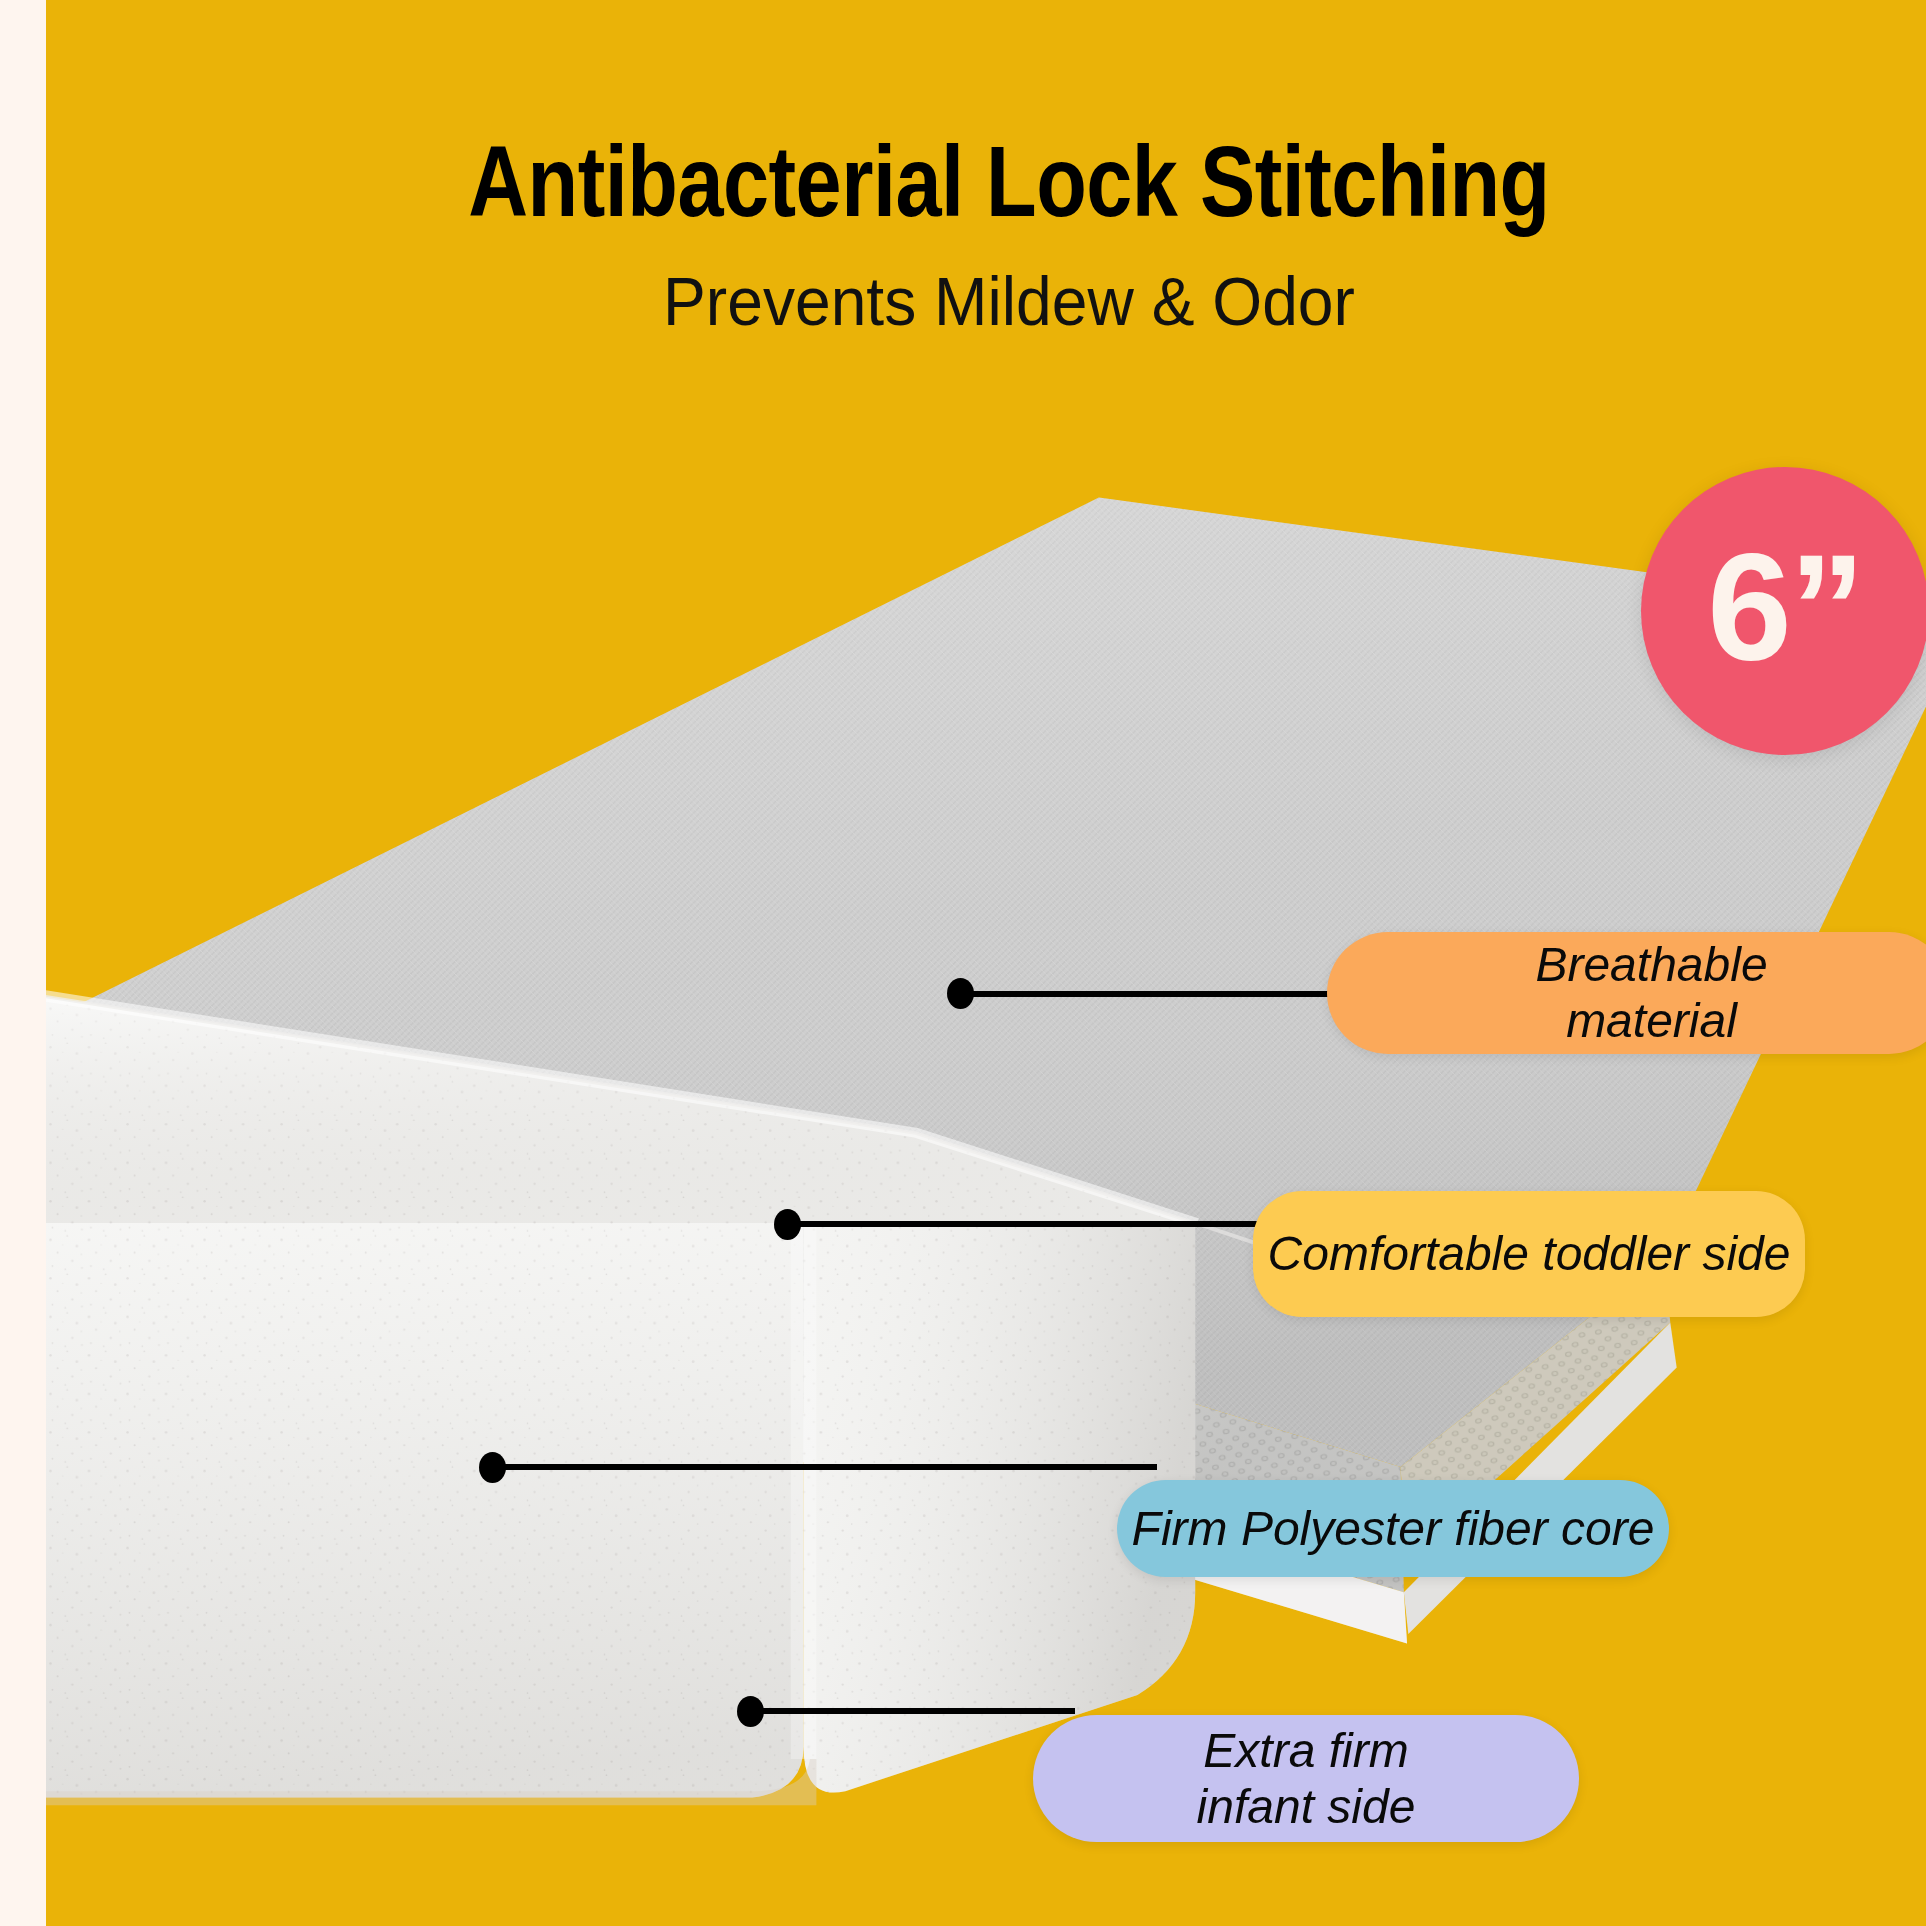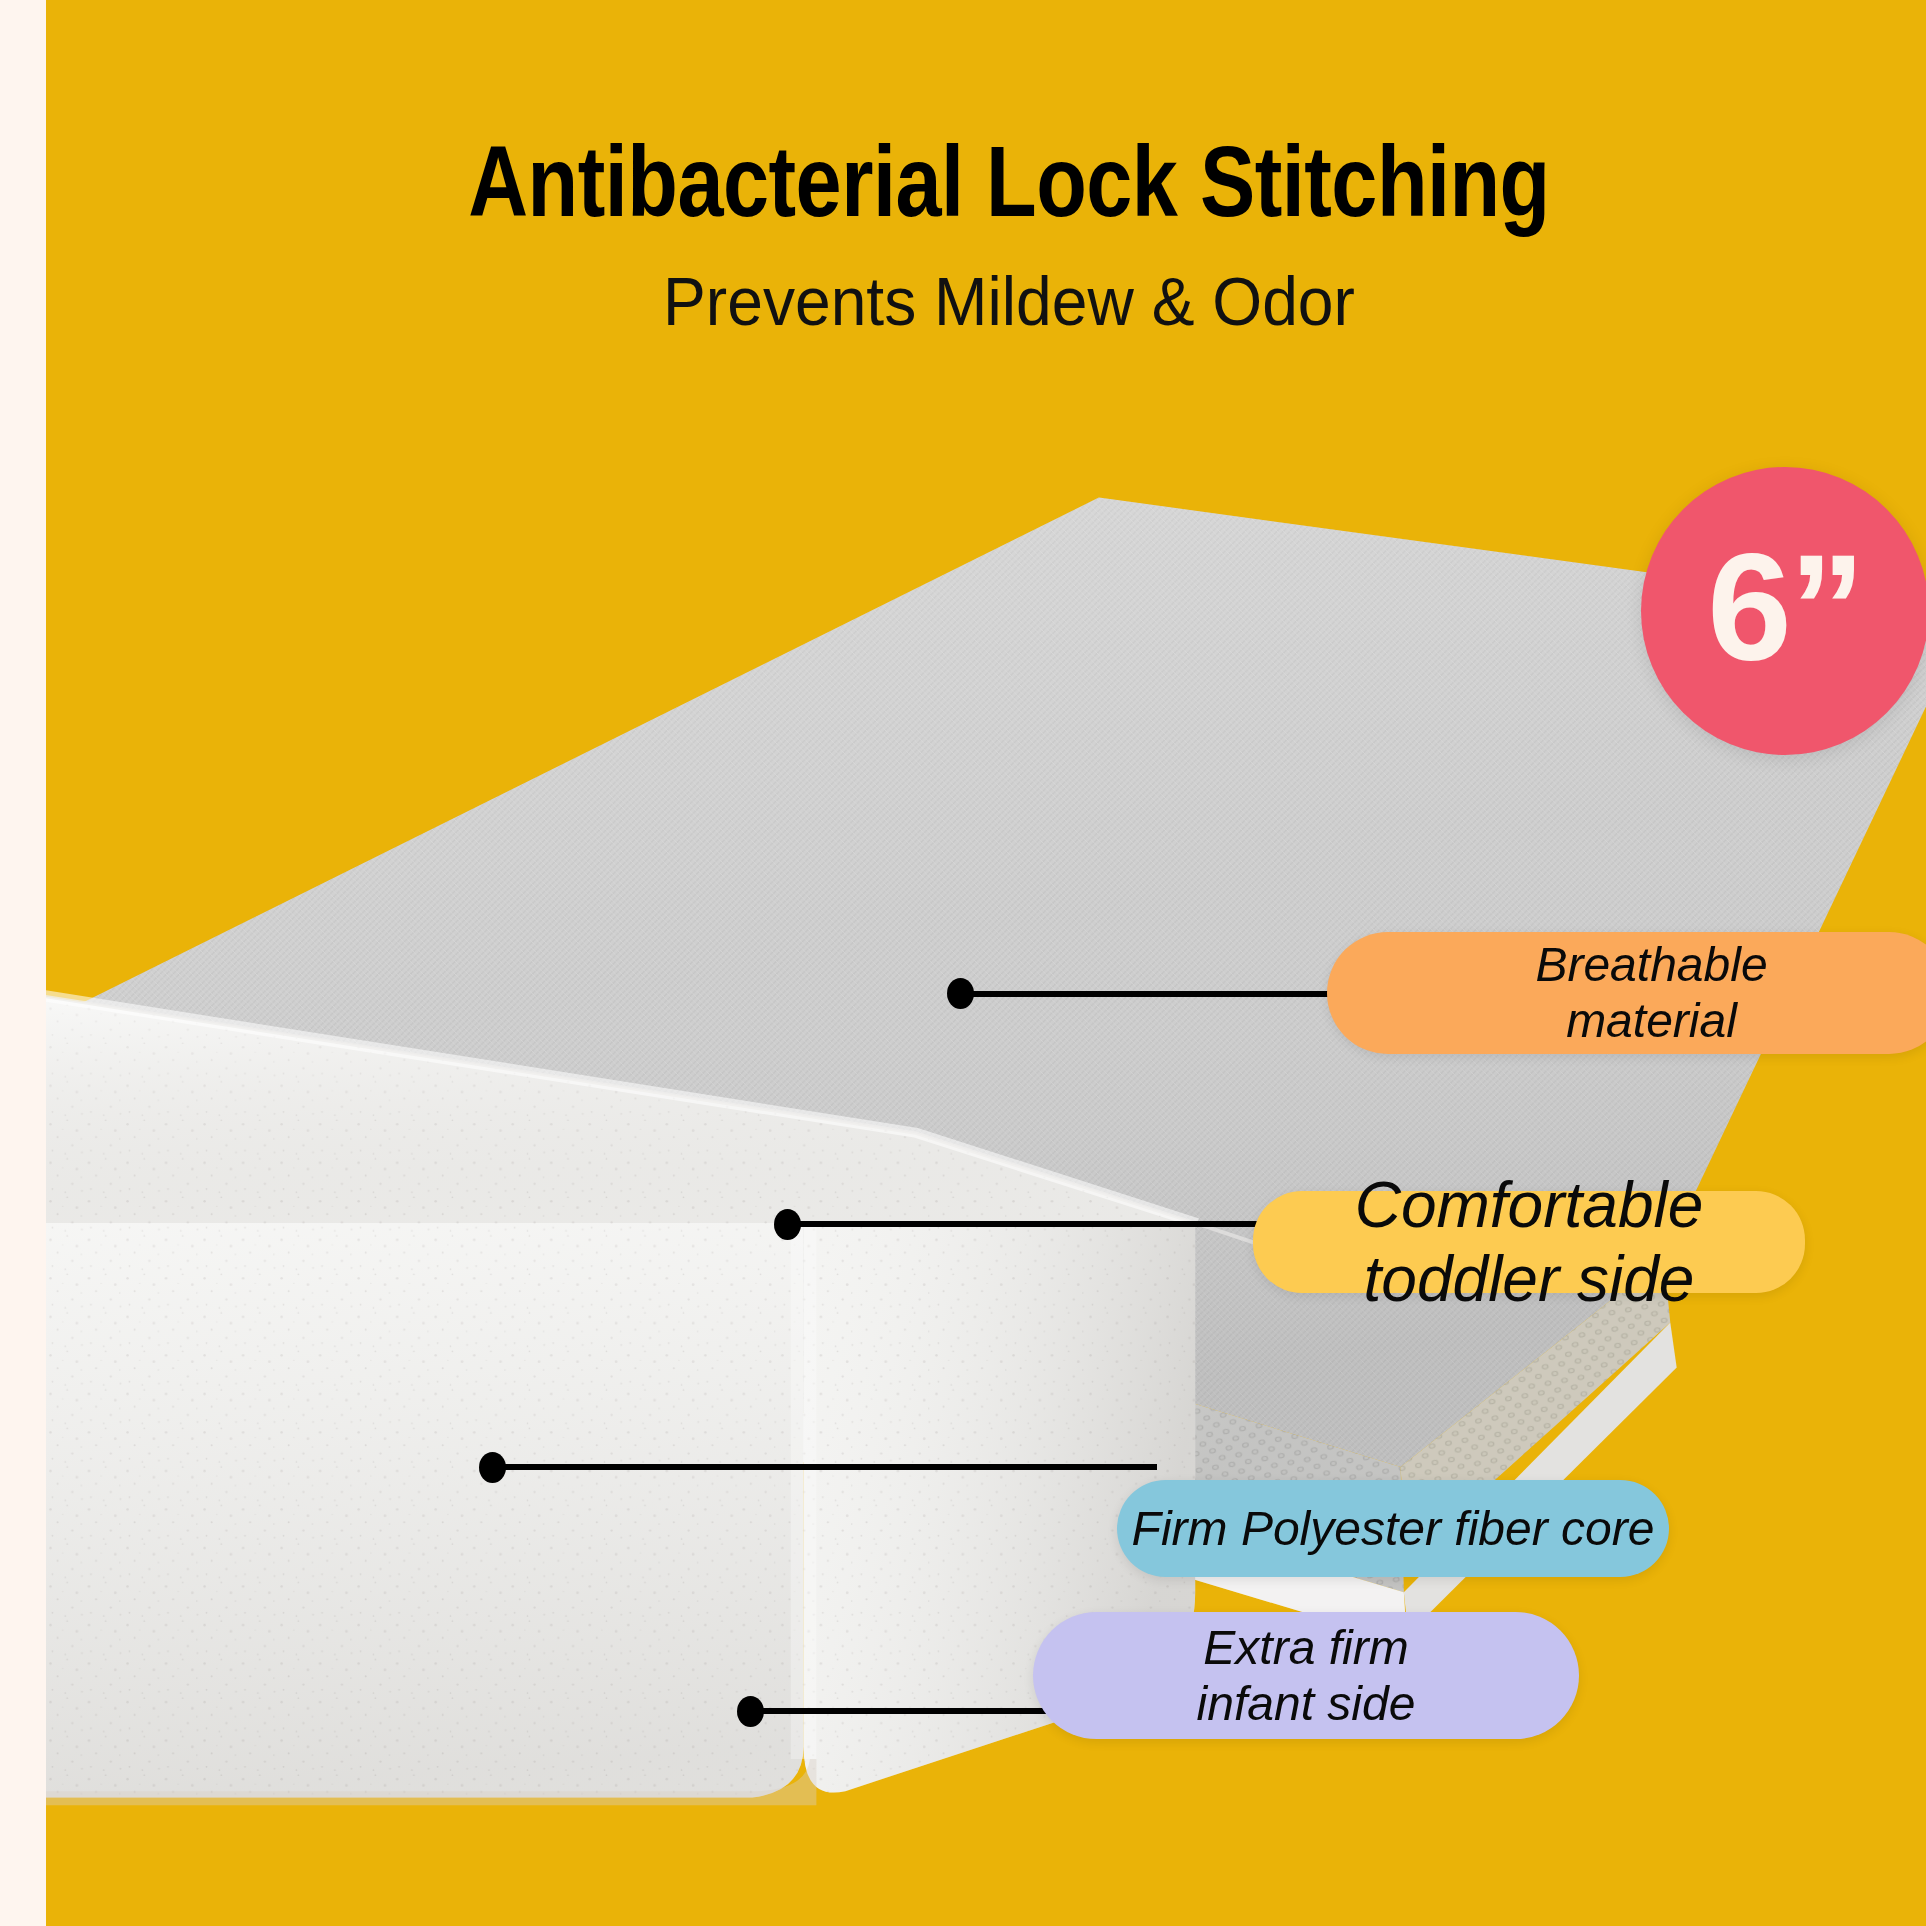--- a/index.html
+++ b/index.html
@@ -98,34 +98,34 @@
   #pill-0 {
     left: 1281px; top: 932px;
     width: 623px; height: 122px;
     border-radius: 61px;
     background: #fba95a;
     font-size: 48px;
     padding-left: 26px;
   }
   #pill-1 {
     left: 1207px; top: 1191px;
-    width: 552px; height: 102px;
+    width: 552px; height: 126px;
     border-radius: 49px;
     background: #fdcb51;
-    font-size: 64px;
+    font-size: 48px;
   }
   #pill-2 {
     left: 1071px; top: 1480px;
     width: 552px; height: 97px;
     border-radius: 49px;
     background: #85c7dc;
     font-size: 48px;
   }
   #pill-3 {
-    left: 987px; top: 1612px;
+    left: 987px; top: 1715px;
     width: 546px; height: 127px;
     border-radius: 64px;
     background: #c5c2f0;
     font-size: 48px;
   }
 
   
   .leader-line {
     position: absolute;
     height: 5.8px;

